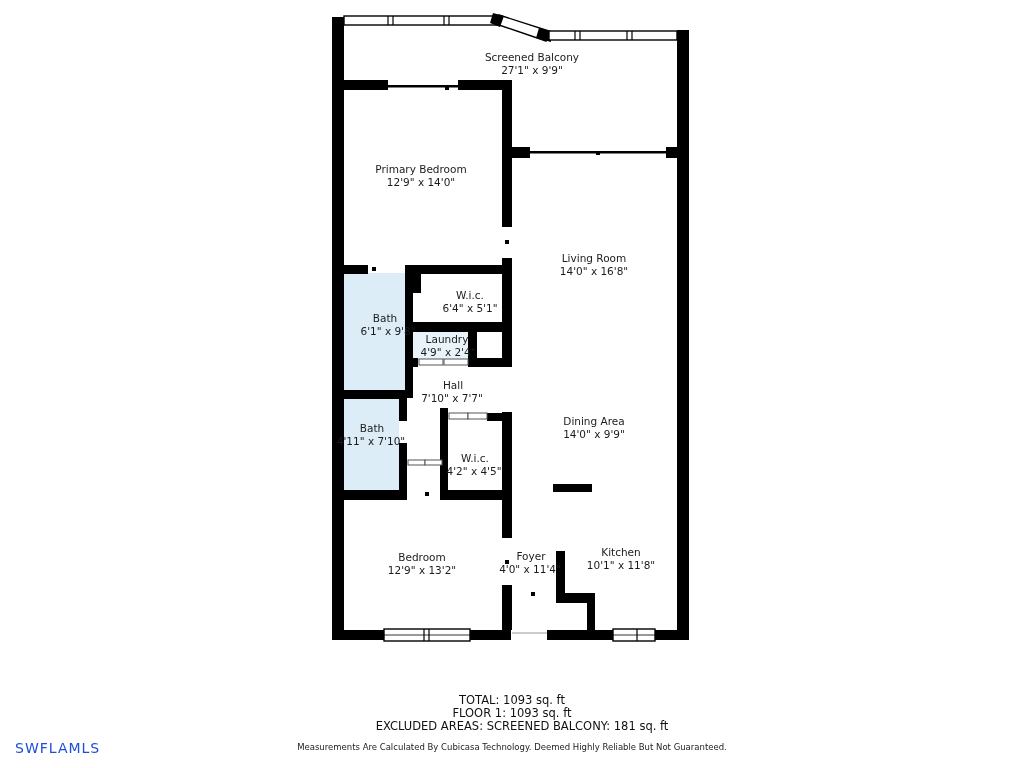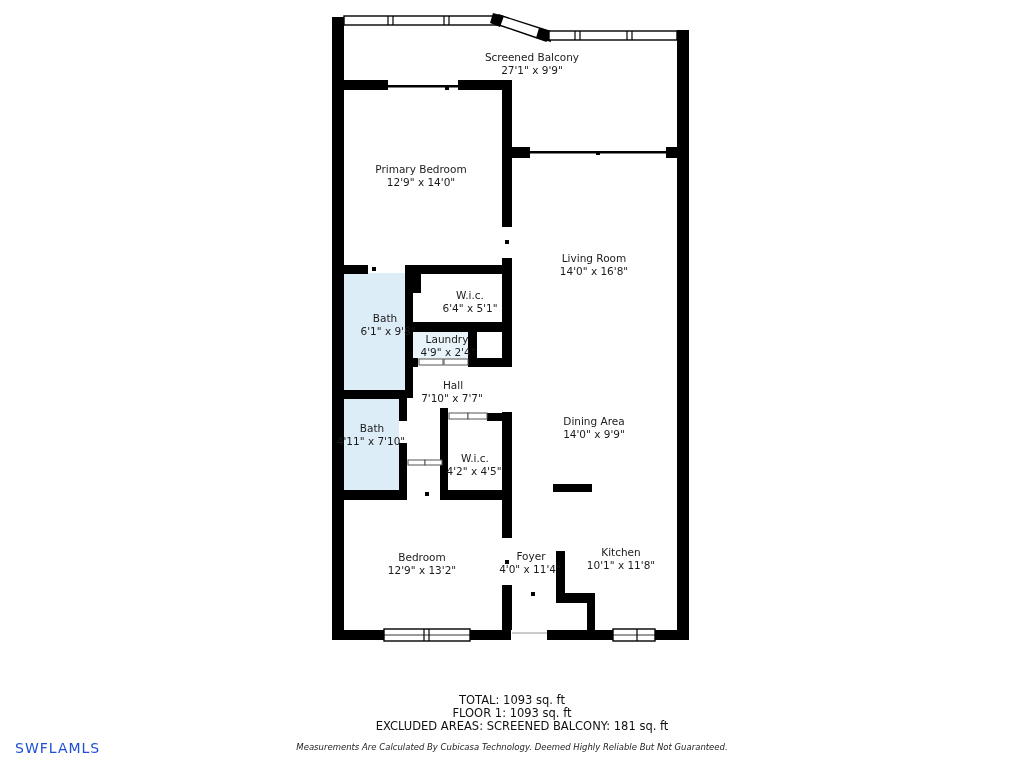--- a/index.html
+++ b/index.html
@@ -33,21 +33,20 @@
     color: #111111;
   }
   .summary .total    { font-size: 11.5px; font-weight: normal; line-height: 13px; }
   .summary .floor    { font-size: 11.5px; line-height: 13px; text-align: center; }
   .summary .excluded { font-size: 11.5px; line-height: 13px; padding-left: 20px; }
   .summary .disclaimer {
     font-size: 8.5px;
     line-height: 10px;
     margin-top: 9px;
     color: #1c1c1c;
-    font-style: italic;
   }
   .watermark {
     position: absolute;
     left: 15px;
     top: 740px;
     font-size: 14px;
     letter-spacing: 1px;
     color: #1d4ed8;
   }
 </style>

